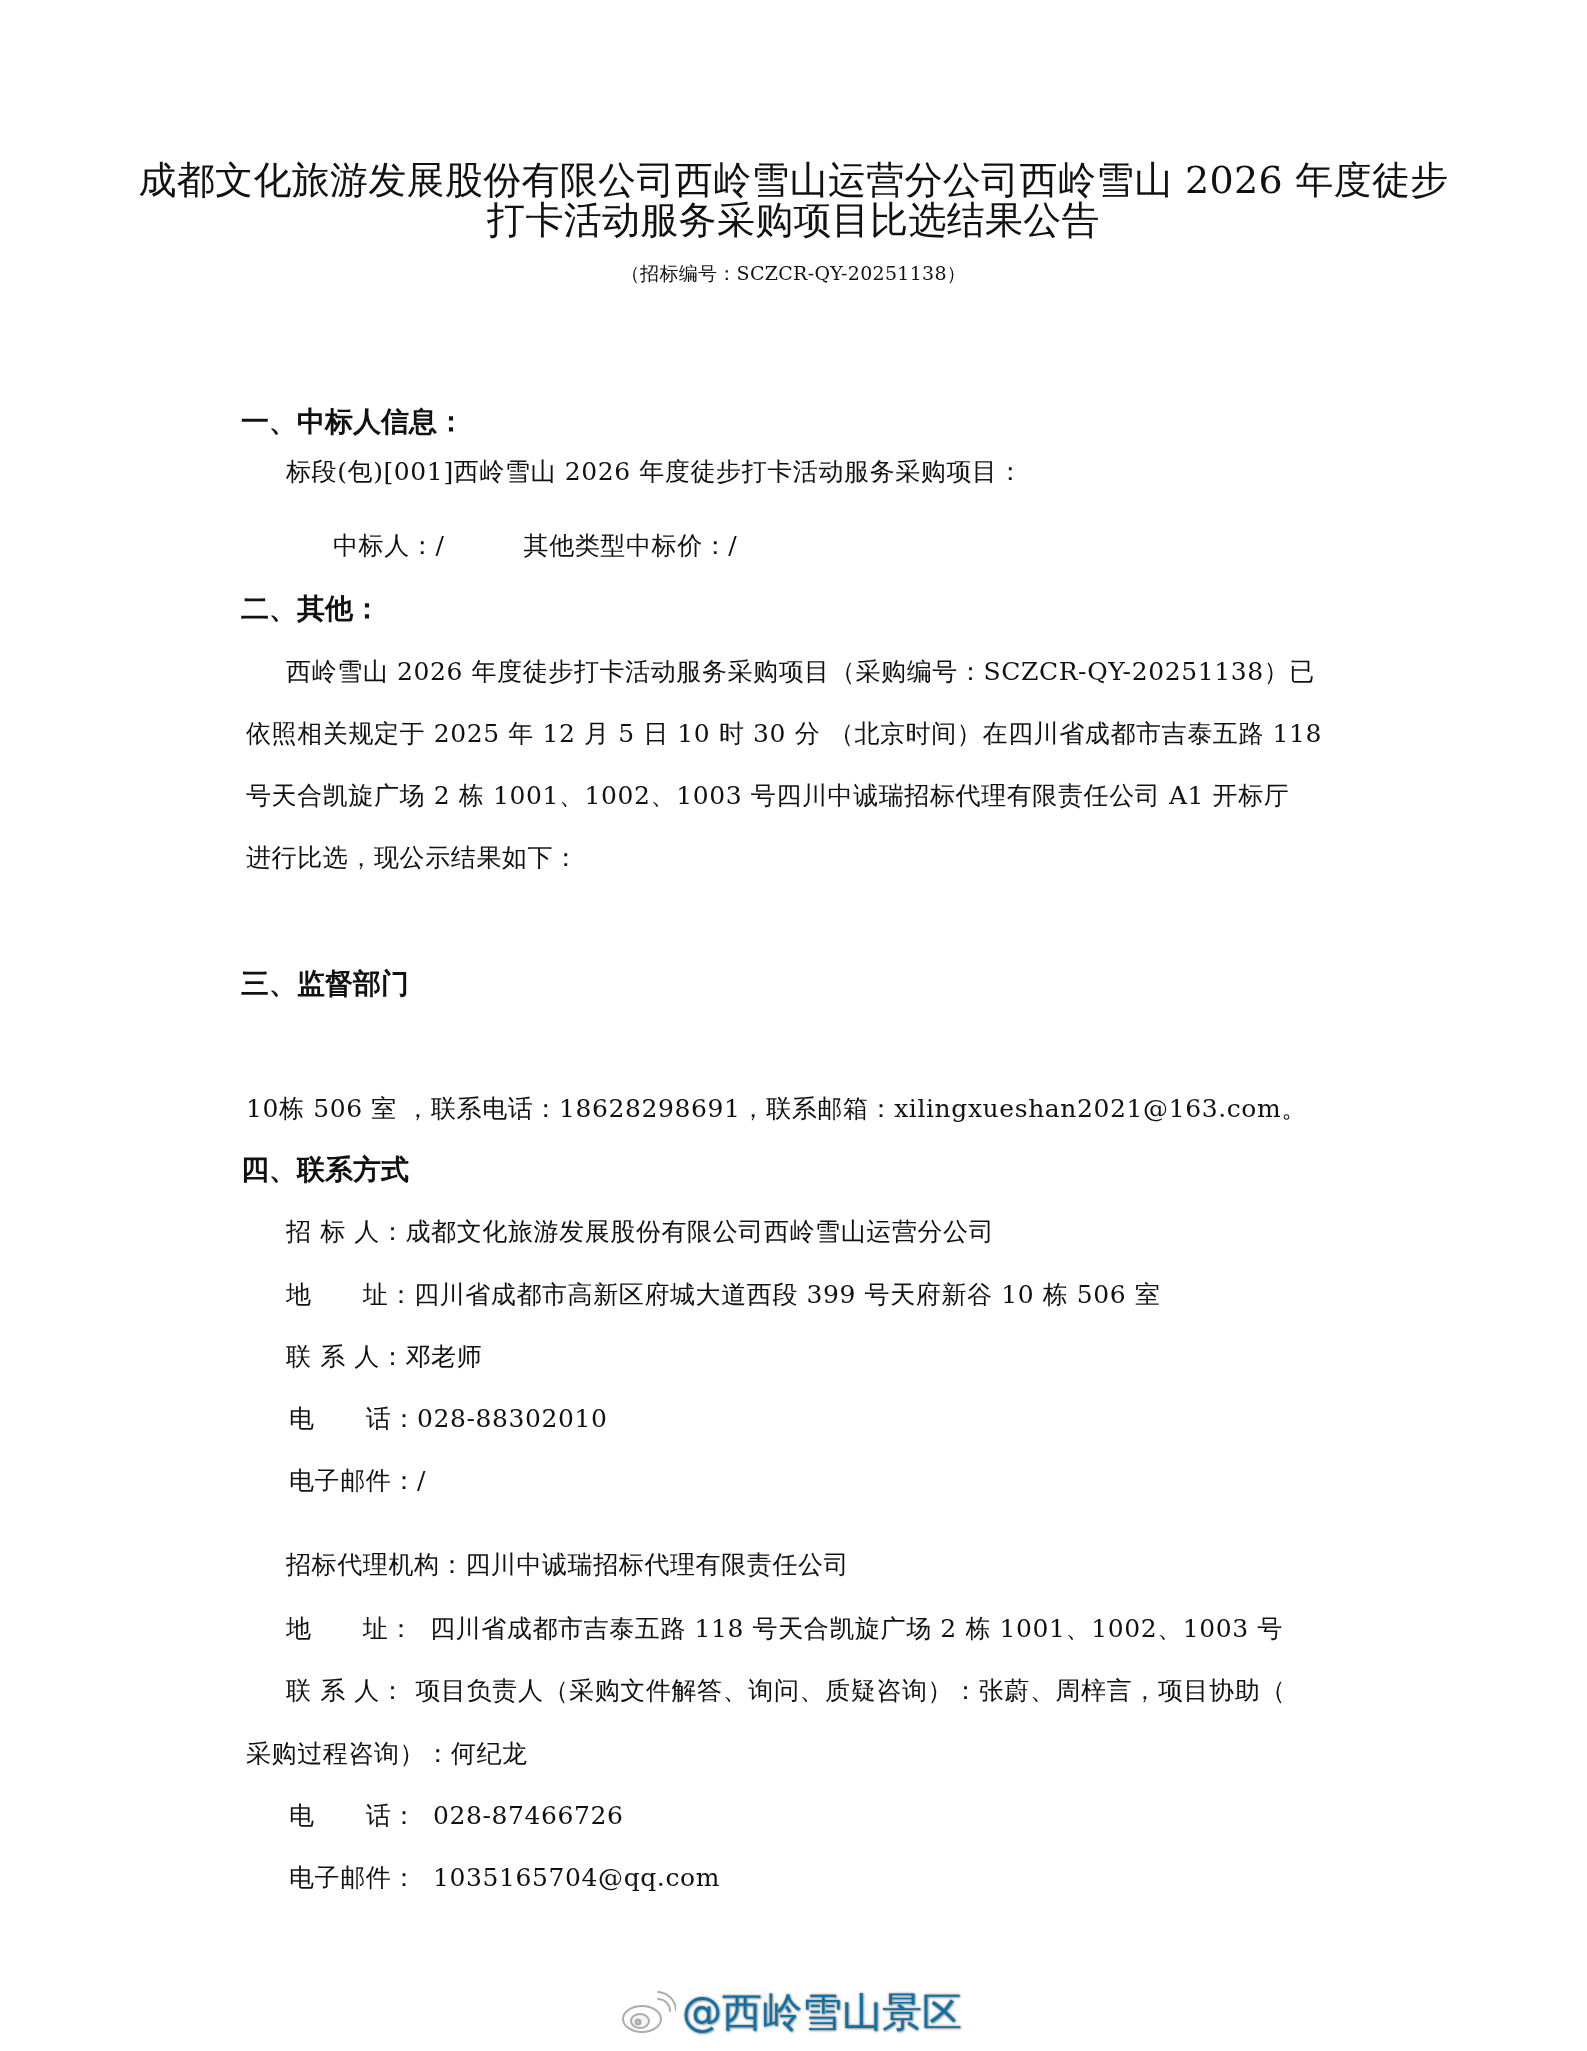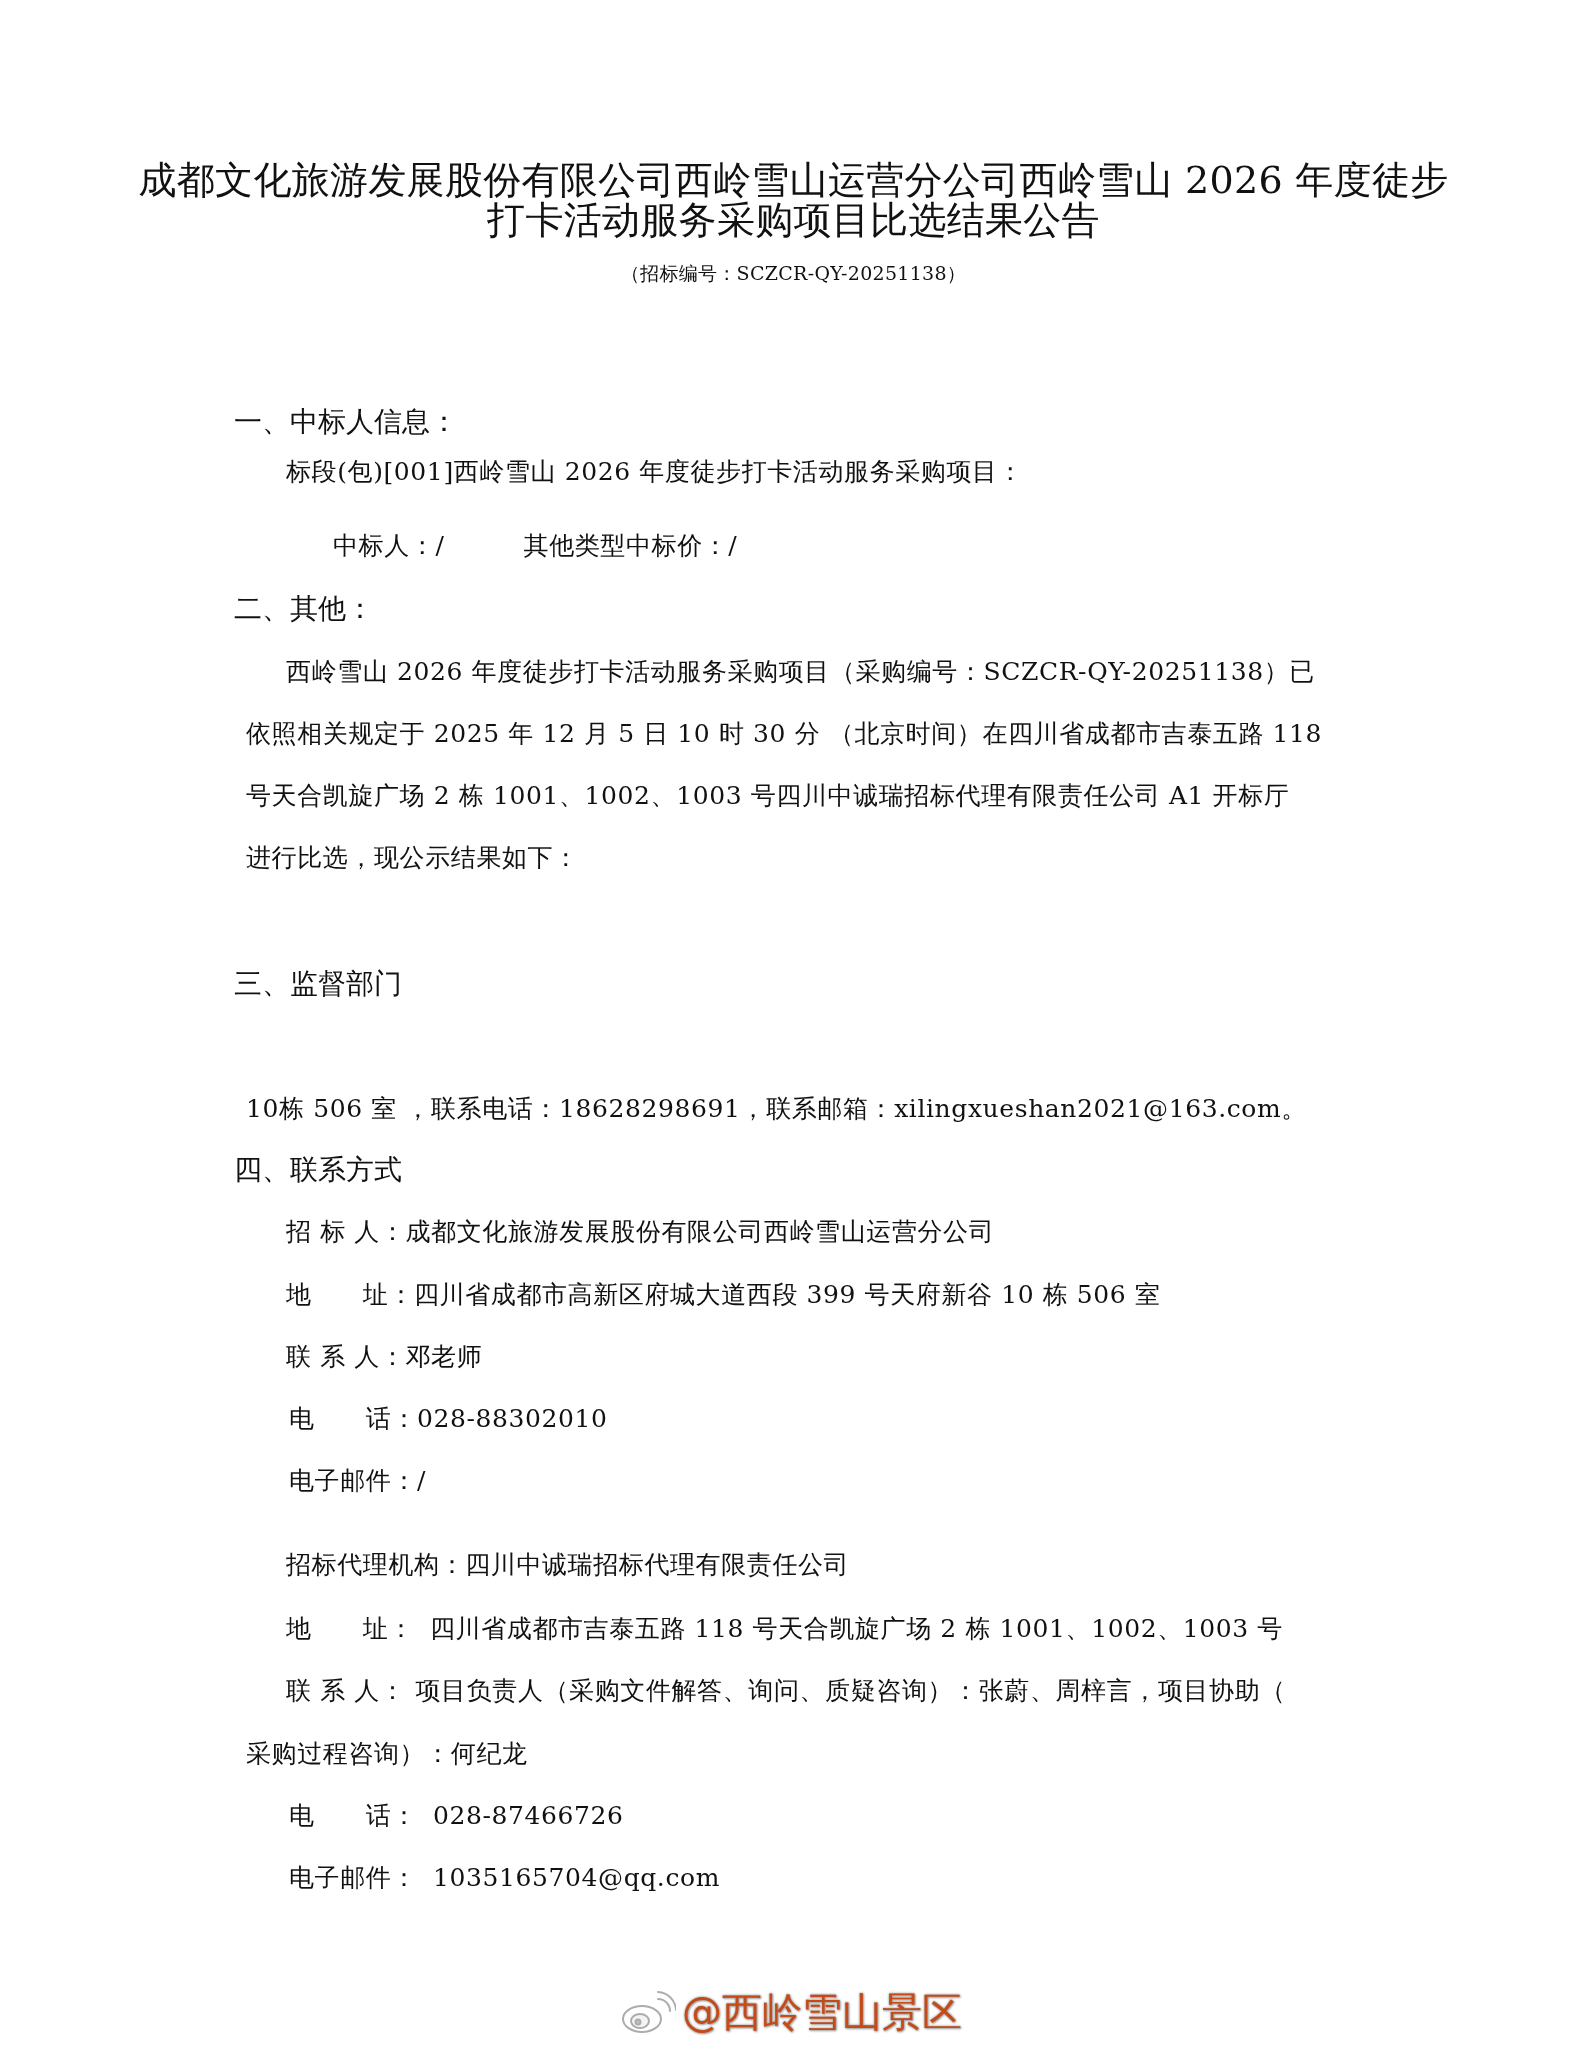--- a/index.html
+++ b/index.html
@@ -2,24 +2,24 @@
 <html><head>
 <meta charset="utf-8">
 <style>
   html, body { margin: 0; padding: 0; background: #ffffff; }
   body { width: 1587px; height: 2051px; position: relative; overflow: hidden;
          font-family: "DejaVu Serif", "Liberation Serif", serif; color: #111111; }
   .page { position: absolute; left: 0; top: 0; width: 1587px; height: 2051px; background: #fff; }
   .line { position: absolute; white-space: nowrap; line-height: 1; }
   .title { font-size: 38px; left: 0; width: 1587px; text-align: center; letter-spacing: 0.3px; }
   .code { font-size: 19px; }
-  .h { font-size: 28px; font-weight: normal; left: 234px; }
+  .h { font-size: 28px; font-weight: bold; left: 241px; }
   .b { font-size: 25px; letter-spacing: 0.6px; }
   .wm { position: absolute; left: 620px; top: 1988px; height: 48px; display: flex; align-items: center;
-        gap: 6px; color: #c2410c; font-family: "DejaVu Sans", "Liberation Sans", sans-serif; font-size: 40px;
+        gap: 6px; color: #0369a1; font-family: "DejaVu Sans", "Liberation Sans", sans-serif; font-size: 40px;
         text-shadow: 0 0 2px #9a9a9a, 0 0 3px #b0b0b0, 1px 1px 2px #a0a0a0; opacity: 0.95; }
   .wm svg { display: block; }
 </style>
 </head>
 <body>
 
 <div class="page">
 
   <div class="line title" style="top:161px;">成都文化旅游发展股份有限公司西岭雪山运营分公司西岭雪山 2026 年度徒步</div>
   <div class="line title" style="top:201px;">打卡活动服务采购项目比选结果公告</div>

